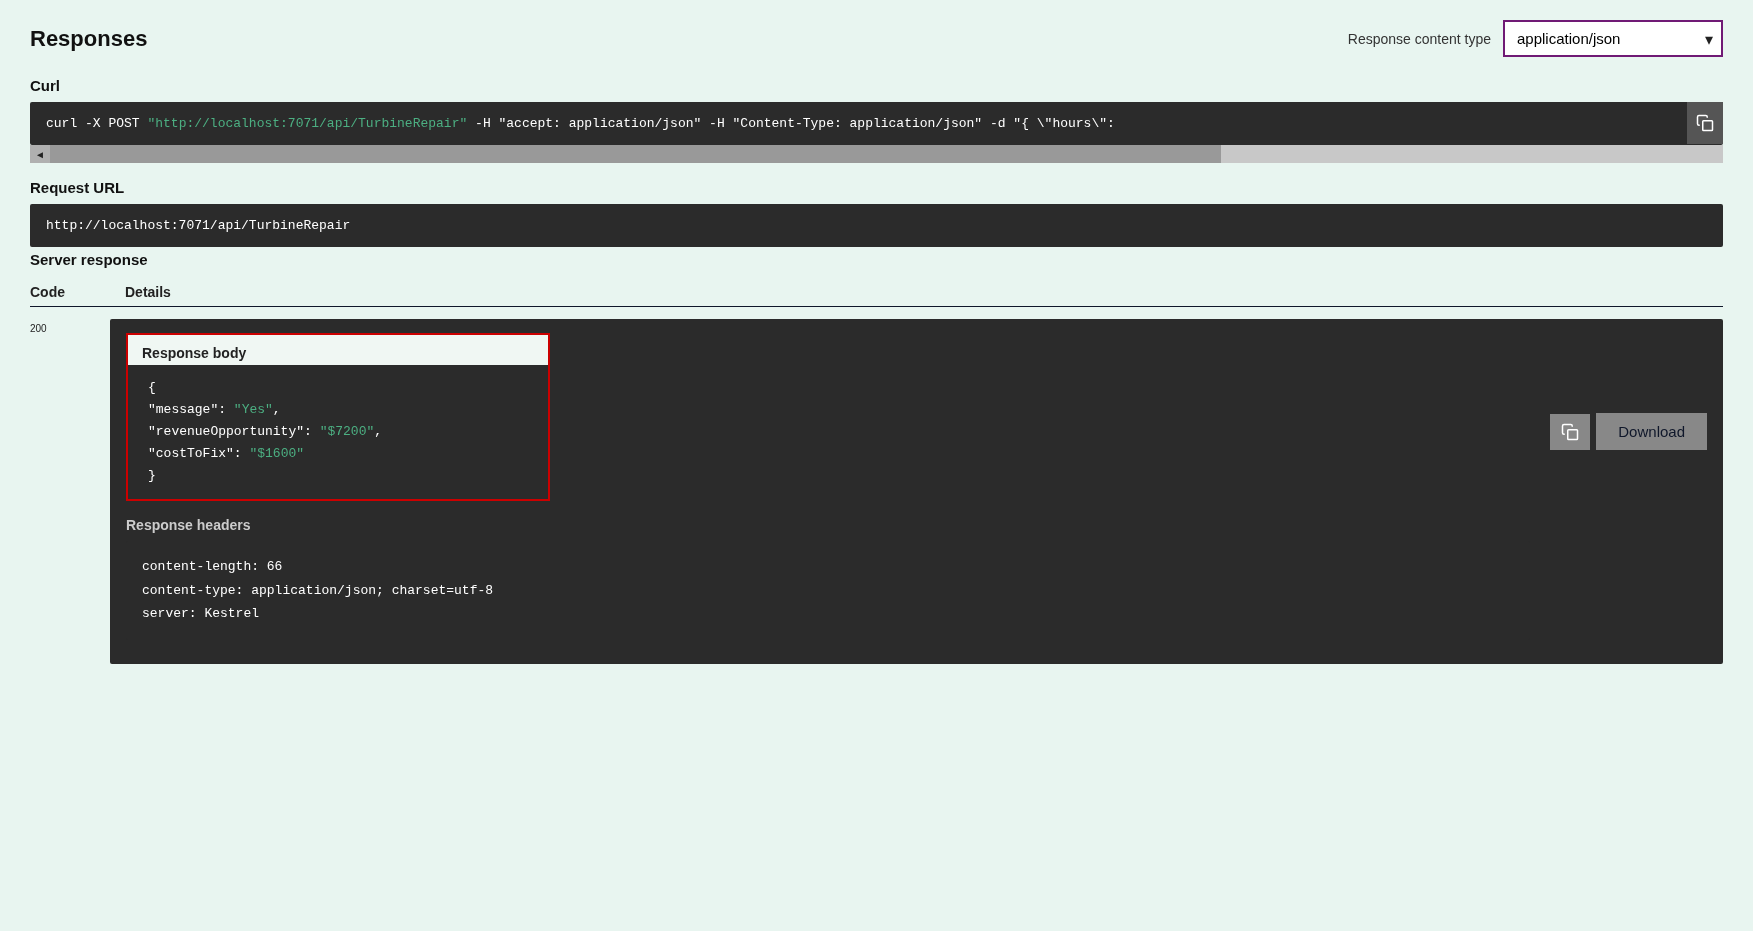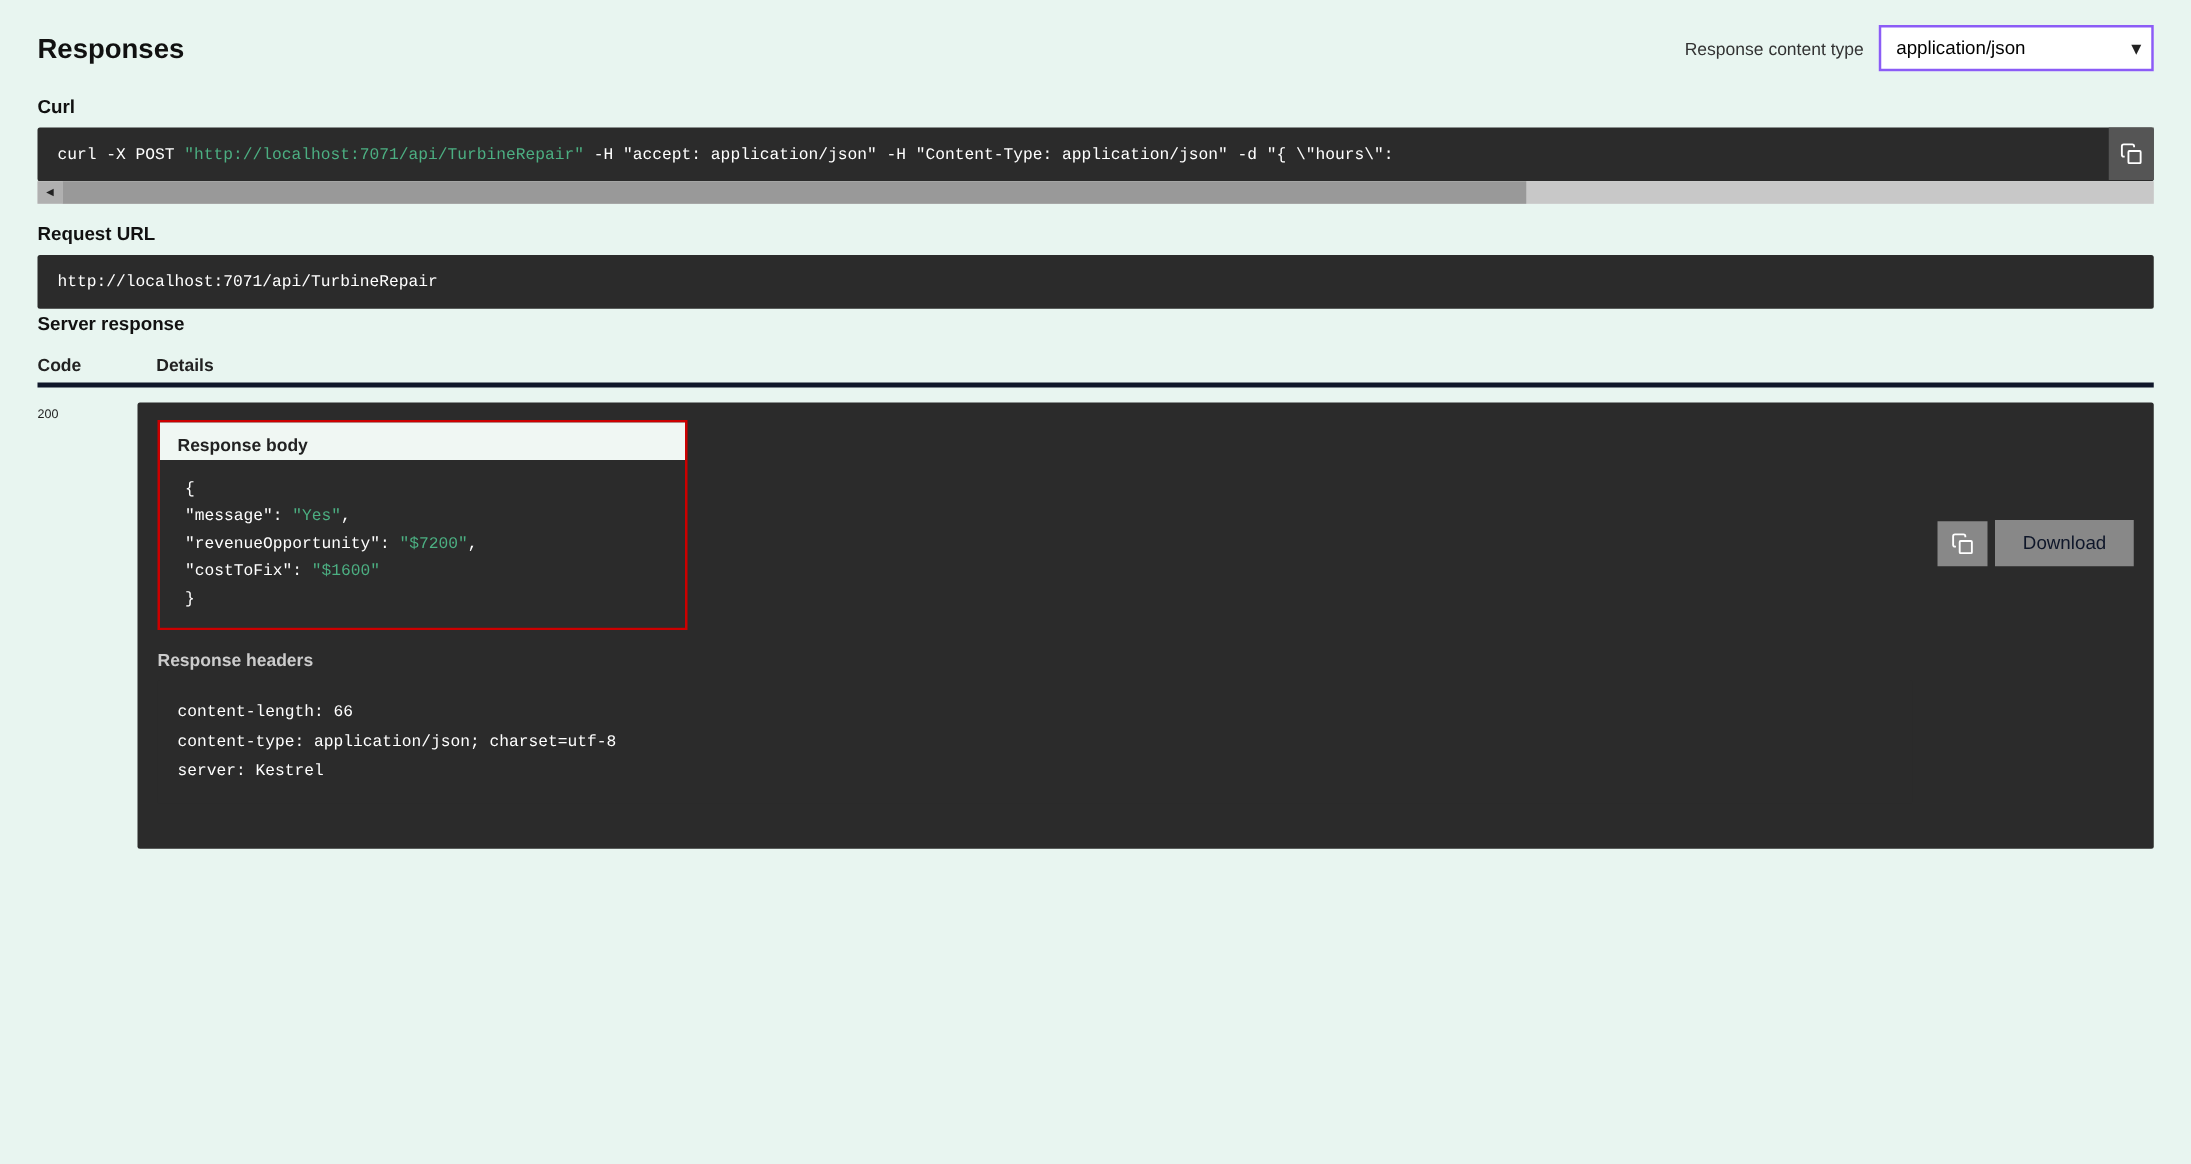--- a/index.html
+++ b/index.html
@@ -30,21 +30,21 @@
       align-items: center;
       gap: 12px;
     }
 
     .content-type-label {
       font-size: 14px;
       color: #333;
     }
 
     .content-type-select {
-      border: 2px solid #8b5cf6;
+      border: 2px solid #701a75;
       background: #fff;
       padding: 8px 36px 8px 12px;
       font-size: 15px;
       font-weight: 500;
       appearance: none;
       cursor: pointer;
       min-width: 220px;
       position: relative;
     }
 
@@ -136,21 +136,21 @@
     }
 
     .server-response-section {
       margin-bottom: 0;
     }
 
     .code-details-header {
       display: flex;
       gap: 60px;
       padding: 8px 0 6px 0;
-      border-bottom: 4px solid #0f172a;
+      border-bottom: 1px solid #0f172a;
       font-weight: bold;
       font-size: 14px;
     }
 
     .response-row {
       display: flex;
       align-items: flex-start;
       padding: 12px 0;
       gap: 0;
     }
@@ -236,21 +236,21 @@
   <div class="section-label">Server response</div>
 
   <div class="code-details-header">
     <span>Code</span>
     <span>Details</span>
   </div>
 
   <div class="response-row">
     <div class="response-code">200</div>
 
-    <div style="flex:1;background:#2b2b2b;padding:14px 16px 36px 16px;border-radius:2px;display:flex;align-items:flex-start;">
+    <div style="flex:1;background:#2b2b2b;padding:14px 16px 24px 16px;border-radius:2px;display:flex;align-items:flex-start;">
 
       <div style="flex:1;">
         
         <div style="border:2px solid #cc0000;display:inline-block;margin-bottom:16px;">
           <div style="padding:10px 14px 4px 14px;font-weight:bold;font-size:14px;color:#222;background:#f0f7f3;">Response body</div>
           <div class="response-body-code">
             <div><span class="json-white">{</span></div>
             <div>
               <span class="json-white">  "message": </span><span class="json-green">"Yes"</span><span class="json-white">,</span>
             </div>

